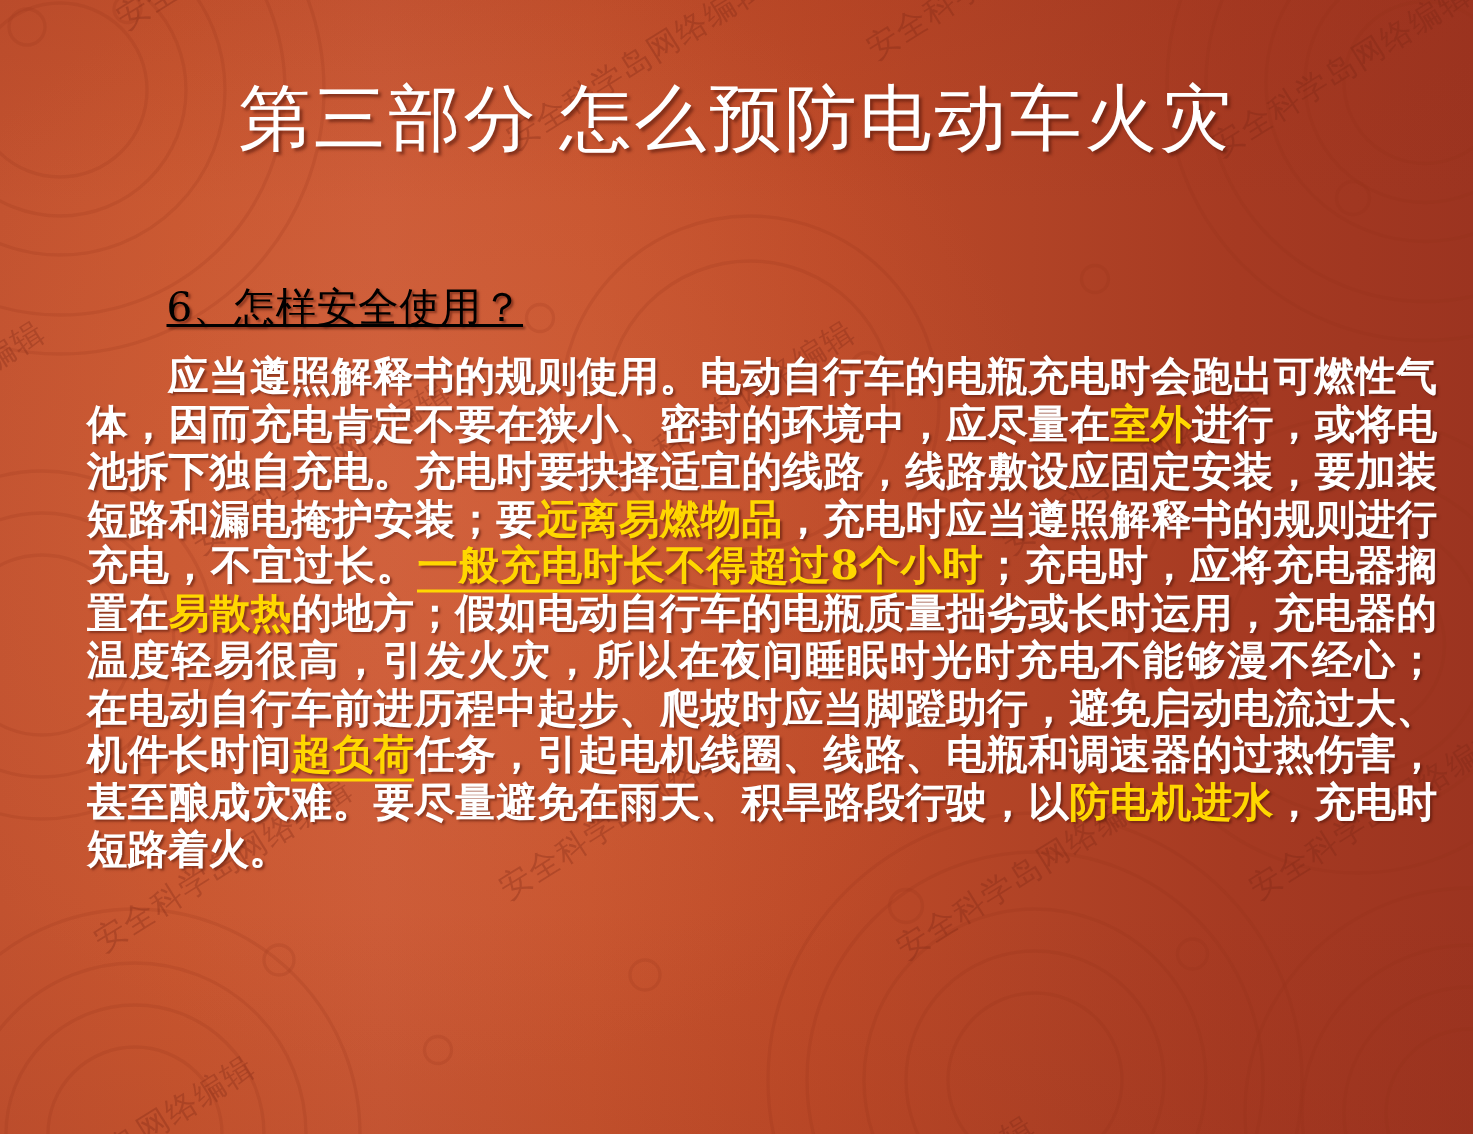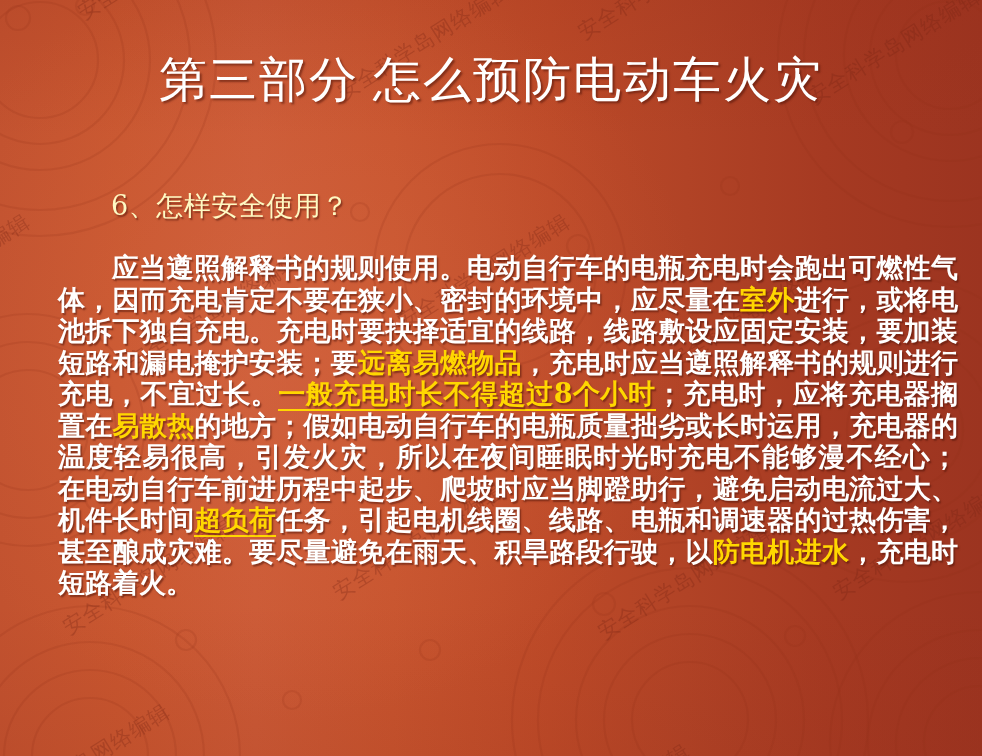--- a/index.html
+++ b/index.html
@@ -97,24 +97,25 @@
   
   .body-wrap {
     position: absolute;
     left: 58px;
     top: 190px;
     width: 900px;
   }
   .heading {
     font-size: 27px;
     line-height: 1.2;
-    color: #fef9c3;
+    color: #000000;
     text-shadow: 1.5px 1.5px 1.5px rgba(80,20,10,0.55);
-    margin: 0 0 30px 53px;
+    margin: 0 0 14px 53px;
     letter-spacing: 0.5px;
+    text-decoration: underline;
   }
   .para {
     font-size: 27px;
     line-height: 31.5px;
     color: #ffffff;
     text-shadow: 1.5px 1.5px 1.5px rgba(80,20,10,0.55);
     margin: 0;
     text-align: justify;
     text-justify: inter-character;
     letter-spacing: 0px;

